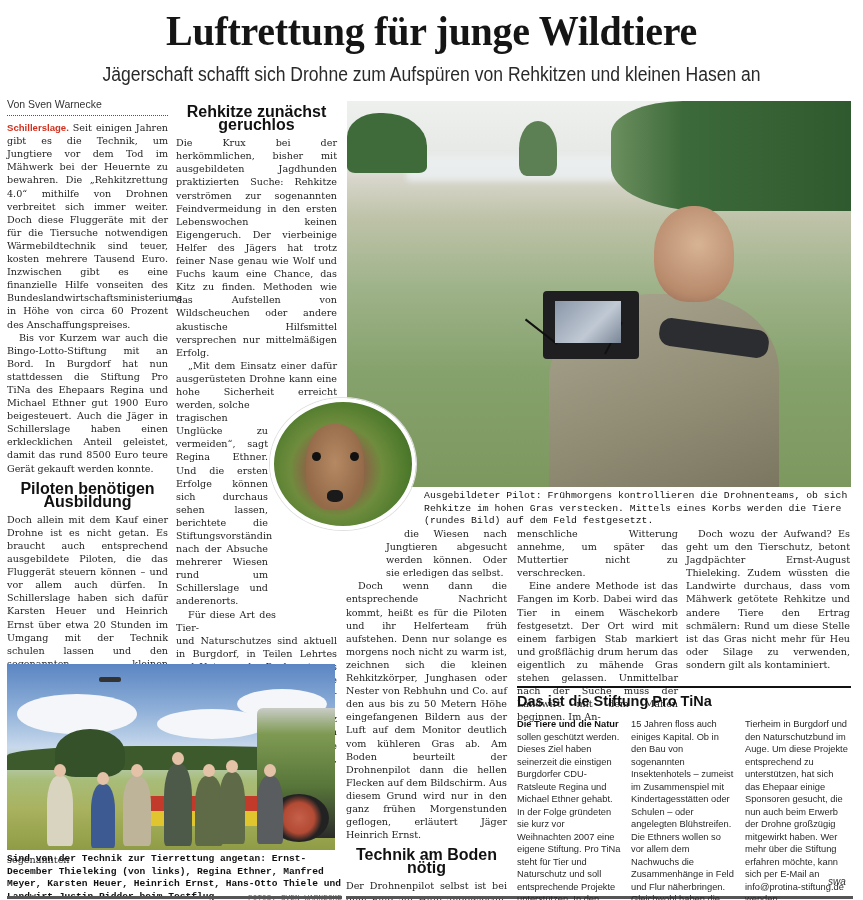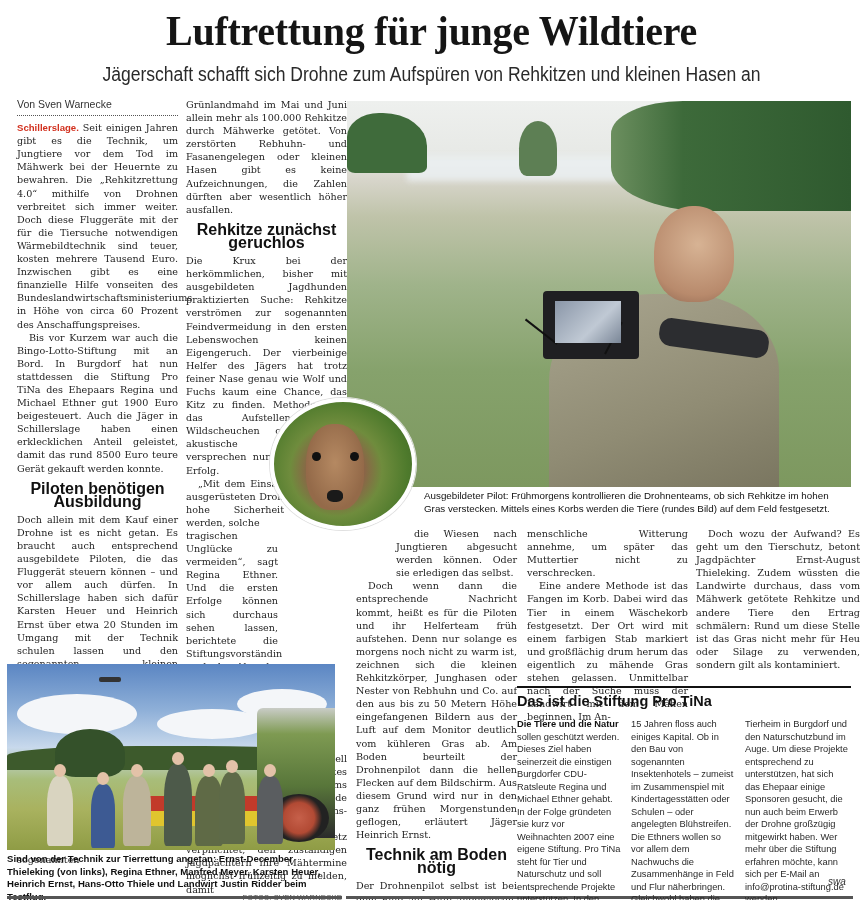--- a/index.html
+++ b/index.html
@@ -10,21 +10,21 @@
     position: absolute; left: 0; top: 6px; width: 863px; text-align: center;
     font-family: "Liberation Serif", serif; font-size: 43px; font-weight: bold;
     letter-spacing: -0.3px; color: #151515; transform: scaleX(0.93); transform-origin: center;
   }
   .subline {
     position: absolute; left: 0; top: 63px; width: 863px; text-align: center;
     font-family: "Liberation Sans", sans-serif; font-size: 19.5px; color: #2a2a2a;
     transform: scaleX(0.9); transform-origin: center;
   }
 
-  .col { position: absolute; font-size: 9.6px; line-height: 13.1px; text-align: justify; hyphens: manual; margin-left: 10px; }
+  .col { position: absolute; font-size: 9.6px; line-height: 13.1px; text-align: justify; hyphens: manual; }
   .col p { text-indent: 0; }
   .col p.indent { text-indent: 12px; }
   .byline {
     font-family: "Liberation Sans", sans-serif; font-size: 10.5px; color: #333;
     padding-bottom: 4px; border-bottom: 1.5px dotted #555; margin-bottom: 5px;
   }
   .dateline { color: #d2301e; font-family: "Liberation Sans", sans-serif; font-weight: bold; }
   .subhead {
     font-family: "Liberation Sans", sans-serif; font-weight: bold; font-size: 16px;
     margin: 7px 0 5px 0; color: #111; text-align: center;
@@ -56,21 +56,21 @@
     position:absolute; left:270px; top:398px; width:146px; height:132px; border-radius: 50%;
     background: radial-gradient(circle at 45% 55%, #9a7050 0%, #8a6547 28%, #6f8c3d 45%, #4e7a2c 70%, #3a5e22 100%);
     border: 4px solid #ffffff; box-shadow: 0 0 0 1px #e0e0e0;
   }
   .photo-round .face { position:absolute; left:32px; top:22px; width:58px; height:86px; background: radial-gradient(ellipse at 50% 45%, #b58962 0%, #946a49 70%); border-radius: 45% 45% 40% 40%; }
   .photo-round .eye1, .photo-round .eye2 { position:absolute; top:50px; width:9px; height:9px; border-radius:50%; background:#111; }
   .photo-round .eye1 { left:38px; } .photo-round .eye2 { left:76px; }
   .photo-round .nose { position:absolute; left:53px; top:88px; width:16px; height:12px; border-radius:40%; background:#1a1a1a; }
 
   .caption {
-    position:absolute; font-family: Liberation Sans, sans-serif; font-size: 9.8px; line-height: 12.6px; color: #111;
+    position:absolute; font-family: Liberation Mono, monospace; font-size: 9.8px; line-height: 12.6px; color: #111;
   }
   .caption .credit { font-size: 7.5px; color: #555; letter-spacing: 0.2px; }
 
   .photo-group {
     left: 7px; top: 664px; width: 328px; height: 186px;
     background: linear-gradient(180deg, #5b86c3 0%, #8fb0d8 25%, #c8d9ec 45%, #a8bd7a 62%, #a9b25f 78%, #8f9c45 100%);
   }
   .photo-group .cloud { position:absolute; background:#f4f6f9; border-radius:50%; }
   .photo-group .trees { position:absolute; left:0; top:82px; width:328px; height:24px; background:#3d5a2c; border-radius: 40% 40% 0 0; }
   .photo-group .bigtree { position:absolute; left:48px; top:65px; width:70px; height:48px; background:#34512a; border-radius:50% 50% 30% 30%; }
@@ -104,21 +104,20 @@
 <div class="col" style="left:7px; top:98px; width:161px;">
   <div class="byline">Von Sven Warnecke</div>
   <p><span class="dateline">Schillerslage.</span><span> Seit einigen Jahren gibt es die Technik, um Jungtiere vor dem Tod im Mähwerk bei der Heuernte zu bewahren. Die „Rehkitzrettung 4.0“ mithilfe von Drohnen verbreitet sich immer weiter. Doch diese Fluggeräte mit der für die Tiersuche notwendigen Wärmebildtechnik sind teuer, kosten mehrere Tausend Euro. Inzwischen gibt es eine finanzielle Hilfe vonseiten des Bundeslandwirtschaftsministeriums in Höhe von circa 60 Prozent des Anschaffungspreises.</span></p>
   <p class="indent">Bis vor Kurzem war auch die Bingo-Lotto-Stiftung mit an Bord. In Burgdorf hat nun stattdessen die Stiftung Pro TiNa des Ehepaars Regina und Michael Ethner gut 1900 Euro beigesteuert. Auch die Jäger in Schillerslage haben einen erklecklichen Anteil geleistet, damit das rund 8500 Euro teure Gerät gekauft werden konnte.</p>
   <div class="subhead">Piloten benötigen Ausbildung</div>
   <p>Doch allein mit dem Kauf einer Drohne ist es nicht getan. Es braucht auch entsprechend ausgebildete Piloten, die das Fluggerät steuern können – und vor allem auch dürfen. In Schillerslage haben sich dafür Karsten Heuer und Heinrich Ernst über etwa 20 Stunden im Umgang mit der Technik schulen lassen und den sogenannten kleinen Drohnenschein erworben. Sie sind zwar noch nicht rund um ihr Heimatdorf im Einsatz gewesen, dafür aber mit Erfolg in Otze und in Wettmar. Dabei haben sie einige Jungtiere gefunden und so vor dem Tod bewahrt.</p>
   <p class="indent">Wie notwendig die Rettung aus der Luft ist, belegen Zahlen der Landesjägerschaft Niedersachsen. Demnach werden Jahr für Jahr in Deutschland bei der sogenannten</p>
 </div>
 
 <div class="col" style="left:176px; top:98px; width:161px;">
-  <p>Grünlandmahd im Mai und Juni allein mehr als 100.000 Rehkitze durch Mähwerke getötet. Von zerstörten Rebhuhn- und Fasanengelegen oder kleinen Hasen gibt es keine Aufzeichnungen, die Zahlen dürften aber wesentlich höher ausfallen.</p>
   <div class="subhead">Rehkitze zunächst geruchlos</div>
   <p>Die Krux bei der herkömmlichen, bisher mit ausgebildeten Jagdhunden praktizierten Suche: Rehkitze verströmen zur sogenannten Feindvermeidung in den ersten Lebenswochen keinen Eigengeruch. Der vierbeinige Helfer des Jägers hat trotz feiner Nase genau wie Wolf und Fuchs kaum eine Chance, das Kitz zu finden. Methoden wie das Aufstellen von Wildscheuchen oder andere akustische Hilfsmittel versprechen nur mittelmäßigen Erfolg.</p>
   <p class="indent">„Mit dem Einsatz einer dafür ausgerüsteten Drohne kann eine hohe Sicherheit erreicht werden, solche</p>
   <p style="width:92px;">tragischen Unglücke zu vermeiden“, sagt Regina Ethner. Und die ersten Erfolge können sich durchaus sehen lassen, berichtete die Stiftungsvorständin nach der Absuche mehrerer Wiesen rund um Schillerslage und anderenorts.</p>
   <p class="indent" style="width:100px;">Für diese Art des Tier-</p>
   <p>und Naturschutzes sind aktuell in Burgdorf, in Teilen Lehrtes und Uetzes zehn Drohnenteams am Start, sagt der Vorsitzende der Jägerschaft Burgdorf, Hans-Otto Thiele.</p>
   <p class="indent">Landwirte sind per Gesetz verpflichtet, den zuständigen Jagdpächtern ihre Mähtermine möglichst frühzeitig zu melden, damit</p>
 </div>
 
 <div class="photo photo-main">

